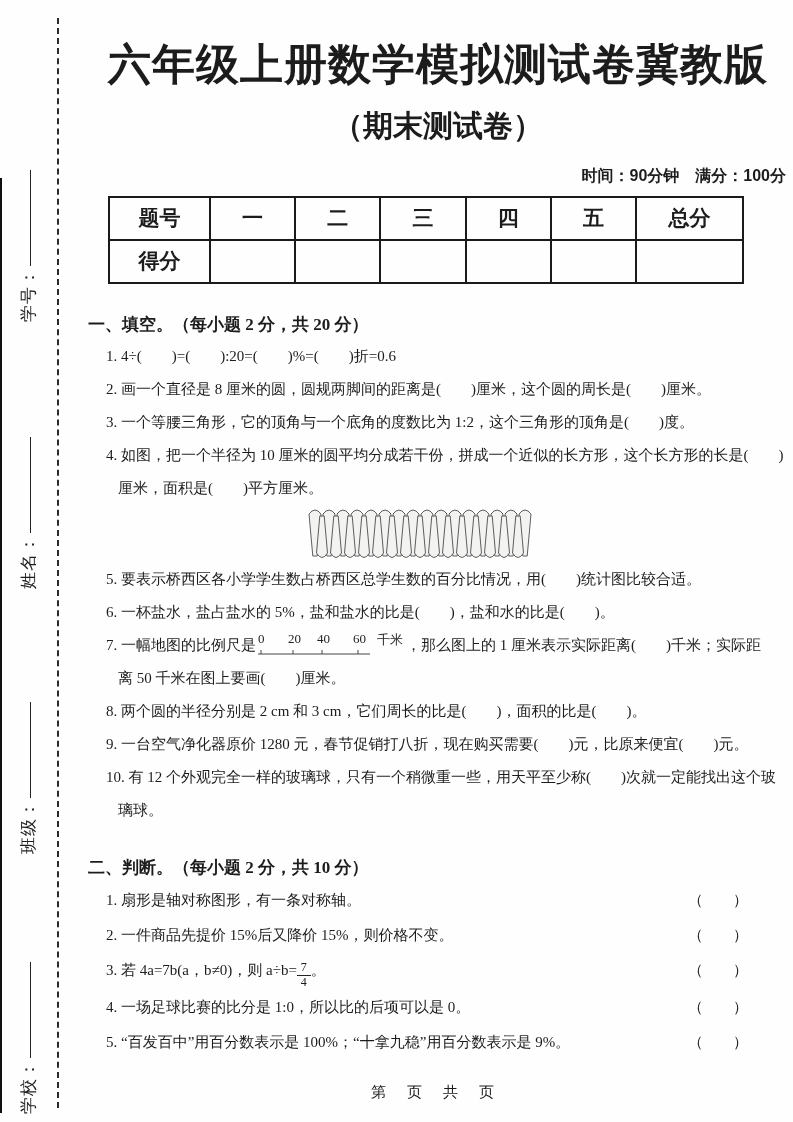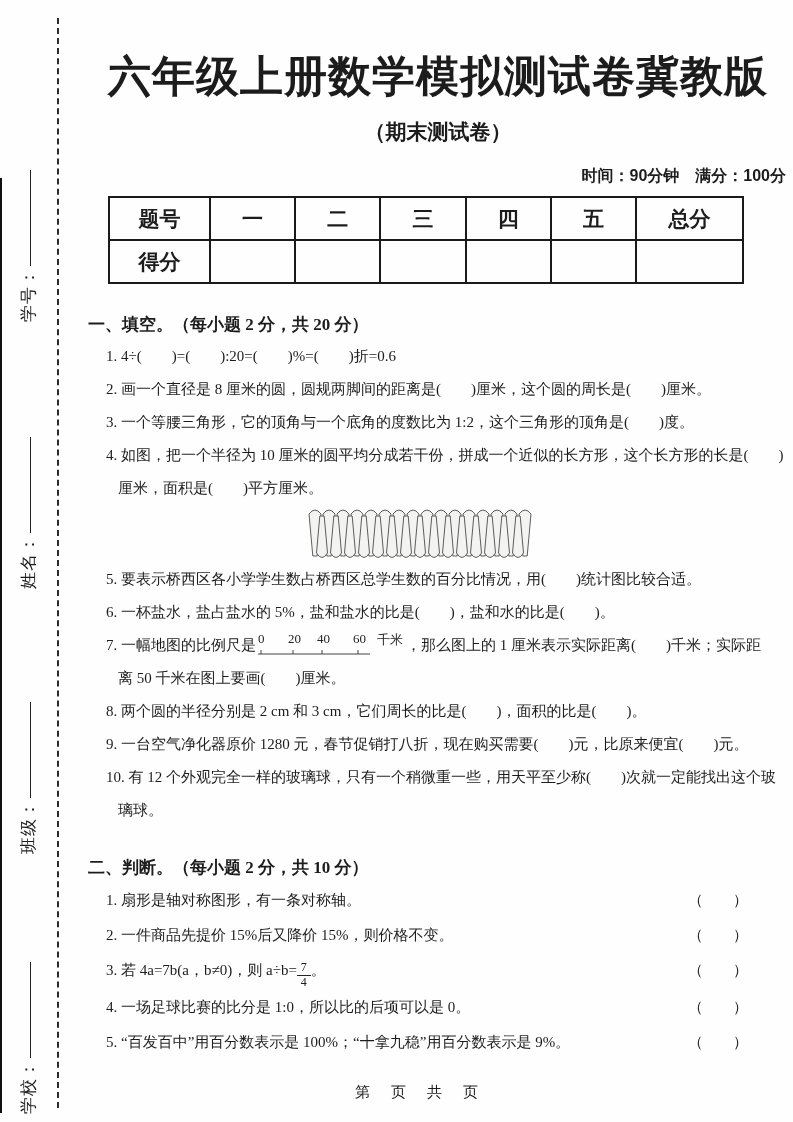--- a/index.html
+++ b/index.html
@@ -28,30 +28,30 @@
     position: absolute; left: -63px; width: 182px; height: 22px;
     transform: rotate(-90deg);
     font-size: 17px; letter-spacing: 1px; white-space: nowrap;
     display: flex; align-items: baseline;
   }
   .seal-blank {
     display: inline-block; width: 96px; height: 1px;
     border-bottom: 1.6px solid #222; margin-left: 2px;
     transform: translateY(-3px);
   }
-  .content { position: absolute; left: 88px; top: 16px; width: 700px; }
+  .content { position: absolute; left: 88px; top: 4px; width: 700px; }
   .title {
     margin-top: 34px; text-align: center;
     font-family: "Liberation Sans", "DejaVu Sans", sans-serif;
     font-weight: bold; font-size: 43px; line-height: 1.25; letter-spacing: 1px;
   }
   .subtitle {
     margin-top: 14px; text-align: center;
     font-family: "Liberation Sans", "DejaVu Sans", sans-serif;
-    font-weight: bold; font-size: 21px; line-height: 1.3;
+    font-weight: bold; font-size: 30px; line-height: 1.3;
   }
   .meta {
     margin-top: 20px; text-align: right; padding-right: 2px;
     font-family: "Liberation Sans", "DejaVu Sans", sans-serif;
     font-weight: 600; font-size: 16px; line-height: 22px;
   }
   table.score-table {
     margin-top: 9px; margin-left: 20px; width: 636px;
     border-collapse: collapse; table-layout: fixed;
   }
@@ -77,21 +77,21 @@
     font-size: 15px; line-height: 35px;
   }
   .jbracket { white-space: nowrap; }
   .frac {
     display: inline-block; vertical-align: -11px; text-align: center;
     font-size: 12px; line-height: 1.15; font-style: italic;
   }
   .frac .num { display: block; border-bottom: 1px solid #222; padding: 0 4px; font-style: normal; }
   .frac .den { display: block; font-style: normal; }
   .footer {
-    position: absolute; left: 88px; width: 660px; top: 1083px;
+    position: absolute; left: 104px; width: 660px; top: 1083px;
     text-align: center; font-size: 15px; letter-spacing: 3px; font-family: Liberation Serif, serif;
   }
   svg .wedge { fill: #f3f3f1; stroke: #4d4d4d; stroke-width: 0.9; }
 </style>
 </head>
 <body>
 
 <div class="page">
 
   <div class="scan-edge"></div>

